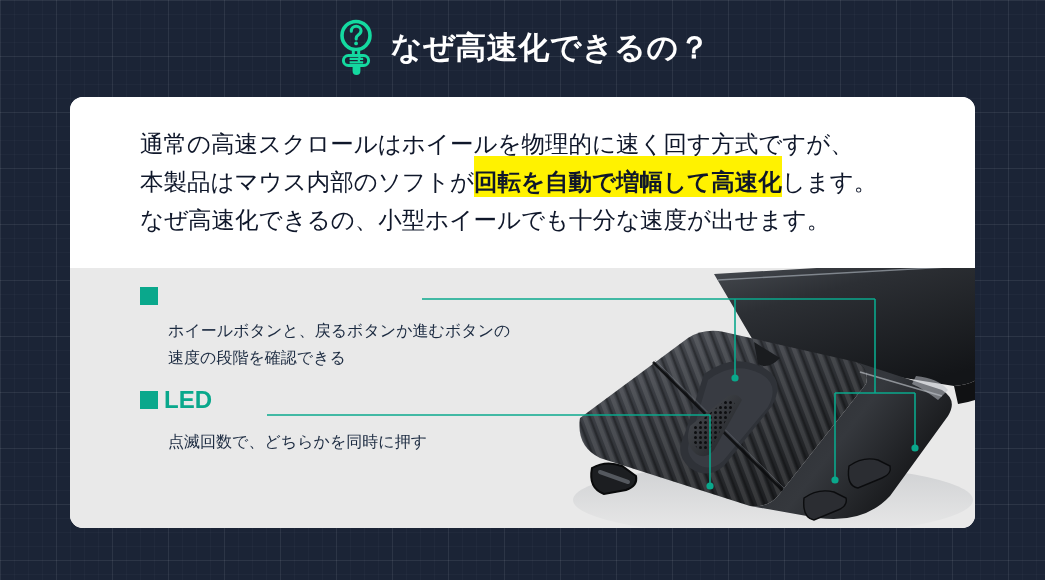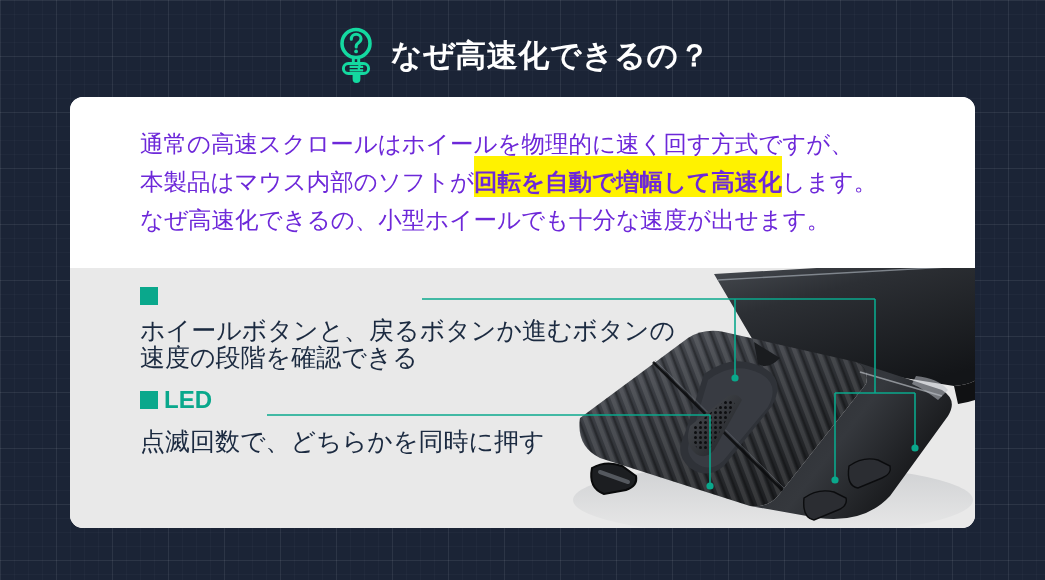--- a/index.html
+++ b/index.html
@@ -19,21 +19,21 @@
       linear-gradient(to bottom, rgba(255,255,255,0.055) 1px, transparent 1px),
       linear-gradient(to right, rgba(255,255,255,0.022) 1px, transparent 1px),
       linear-gradient(to bottom, rgba(255,255,255,0.022) 1px, transparent 1px);
     background-size: 56px 56px, 56px 56px, 14px 14px, 14px 14px;
     background-position: 0 0, 0 0, 0 0, 0 0;
   }
 
   
   #header {
     position:absolute;
-    left:0; top:8px; width:1045px; height:97px;
+    left:0; top:0; width:1045px; height:97px;
     display:flex; align-items:center; justify-content:center;
     gap:14px;
   }
   #bulb-icon { display:block; }
   #header-title {
     color:#ffffff;
     font-size:31px;
     font-weight:bold;
     letter-spacing:0.5px;
     white-space:nowrap;
@@ -53,21 +53,21 @@
 
   
   #intro {
     position:absolute;
     left:0; top:0; width:905px; height:171px;
     background:#ffffff;
   }
   #intro-lines {
     position:absolute;
     left:70px; top:28px;
-    color:#6d28d9;
+    color:#0f172a;
     font-size:23.5px;
     line-height:38px;
     white-space:nowrap;
   }
   .hl {
     background:#fff200;
     font-weight:bold;
     padding:13px 0 2px 0;
     box-decoration-break:clone;
   }
@@ -102,22 +102,23 @@
     white-space:nowrap;
   }
   .bullet-square {
     width:18px; height:18px;
     background:#0aa88c;
     margin-right:6px;
     flex:0 0 auto;
   }
   .callout-body {
     margin-top:12px;
+    margin-left:28px;
     color:#1b2a40;
-    font-size:25px;
+    font-size:16px;
     line-height:27px;
     white-space:nowrap;
   }
   #callout-2 .callout-body { margin-top:16px; }
 
   
   #leaders {
     position:absolute;
     left:0; top:0; width:905px; height:260px;
     pointer-events:none;

